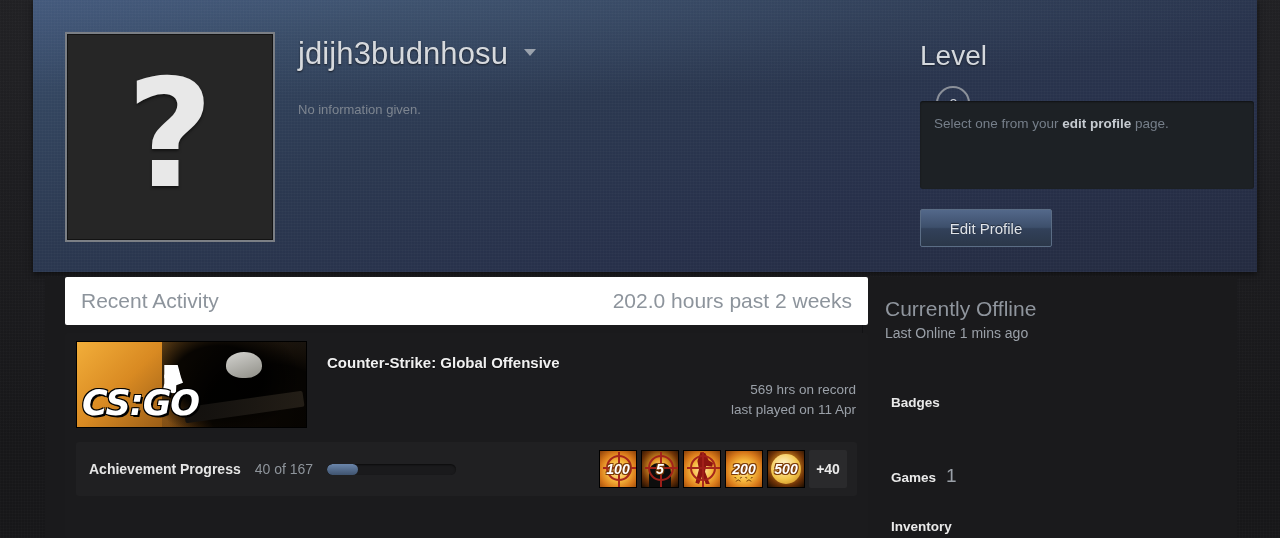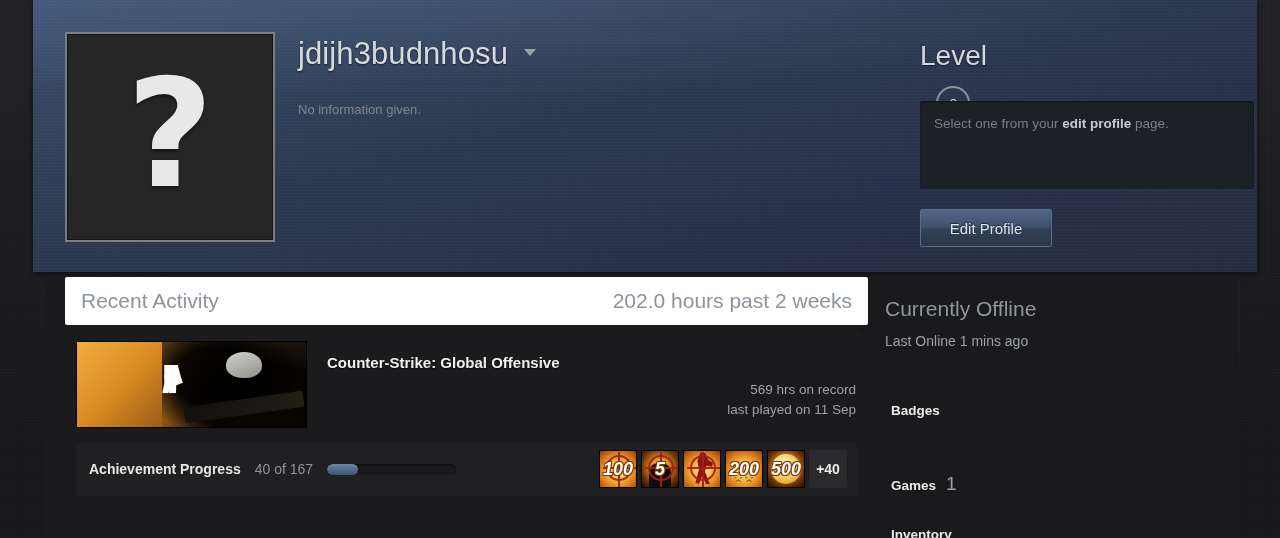--- a/index.html
+++ b/index.html
@@ -192,21 +192,21 @@
   .ach-spacer { flex: 1; }
   .ach-icons { display: flex; gap: 4px; align-items: center; }
   .ach-icon {
     width: 38px; height: 38px;
     border: 1px solid #000;
     position: relative; overflow: hidden;
     background: radial-gradient(circle at 50% 55%, #ffe9a8 0%, #f6b73c 38%, #d8791a 68%, #8a3f08 100%);
     display: flex; align-items: center; justify-content: center;
   }
   .ach-icon .num {
-    color: #fff; font-size: 18px; font-weight: 700; font-style: italic;
+    color: #fff; font-size: 14px; font-weight: 700; font-style: italic;
     text-shadow: 1px 1px 0 #7a3a06, -1px -1px 0 #7a3a06, 1px -1px 0 #7a3a06, -1px 1px 0 #7a3a06;
     z-index: 3;
   }
   .ach-icon.dark { background: radial-gradient(circle at 50% 45%, #ffd98a 0%, #e49a26 30%, #6e3206 70%, #1b0d02 100%); }
   .ach-icon .ring {
     position: absolute; width: 26px; height: 26px; border-radius: 50%;
     border: 2px solid #a3201a; top: 4px; left: 6px; z-index: 2; opacity: .95;
   }
   .ach-icon .ring:before, .ach-icon .ring:after {
     content:""; position:absolute; background:#a3201a;
@@ -237,21 +237,21 @@
     width: 38px; height: 38px;
     background: #2a2a2c;
     color: #e9e9e9; font-size: 14px; font-weight: 700;
     display: flex; align-items: center; justify-content: center;
     border-radius: 2px;
   }
 
   
   .right-col { position: absolute; left: 840px; top: 20px; width: 330px; }
   .status-title { color: #8f959d; font-size: 21px; font-weight: 400; }
-  .status-sub { color: #9aa0a8; font-size: 14px; margin-top: 12px; }
+  .status-sub { color: #9aa0a8; font-size: 14px; margin-top: 4px; }
   .side-block { margin-top: 52px; }
   .side-head { color: #e9e9e9; font-size: 13.5px; font-weight: 700; display: inline-block; padding-left: 6px; }
   .side-count { color: #9aa0a8; font-size: 19px; margin-left: 10px; font-weight: 400; }
   .side-block.games { margin-top: 54px; display: flex; align-items: baseline; }
   .side-block.inventory { margin-top: 30px; }
   .divider {
     position: absolute; left: 817px; top: 0; width: 1px; height: 261px;
     background: #121214;
   }
 </style>
@@ -294,26 +294,27 @@
       <span class="section-meta">202.0 hours past 2 weeks</span>
     </div>
 
     <div class="game-block">
       <div class="game-row">
         <div class="capsule">
           <div class="soldier"></div>
           <div class="mask"></div>
           <div class="gun"></div>
           <div class="player-glyph"></div>
+          <div class="logo">CS:GO</div>
         </div>
         <div class="game-info">
           <div class="game-name">Counter-Strike: Global Offensive</div>
           <div class="game-stats">
             <div>569 hrs on record</div>
-            <div>last played on 11 Sep</div>
+            <div>last played on 11 Apr</div>
           </div>
         </div>
       </div>
 
       <div class="ach-box">
         <span class="ach-label">Achievement Progress</span>
         <span class="ach-count">40 of 167</span>
         <div class="progress-track">
           <div class="progress-fill" id="progfill" style="width: 24%;"></div>
         </div>

